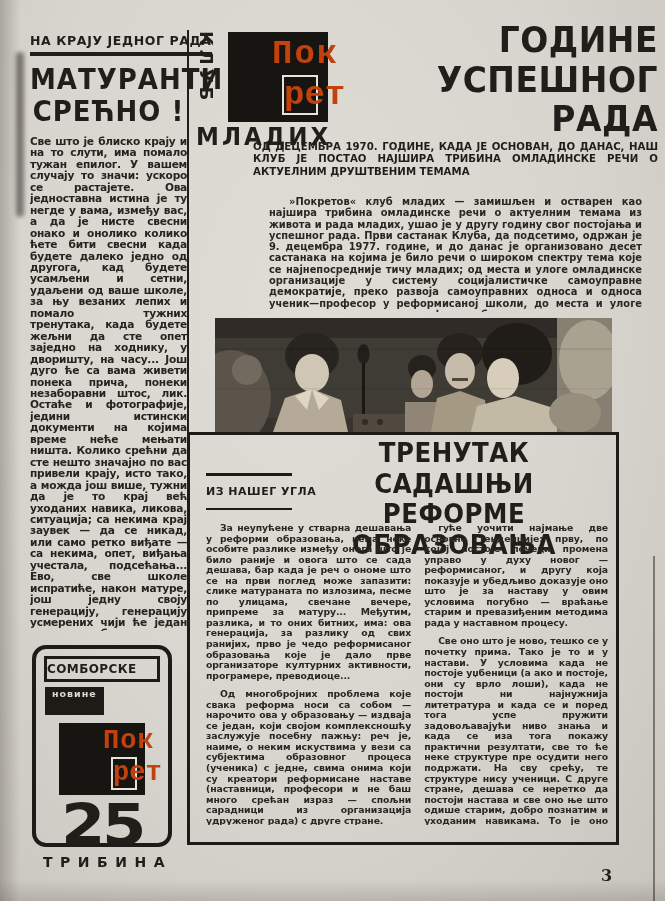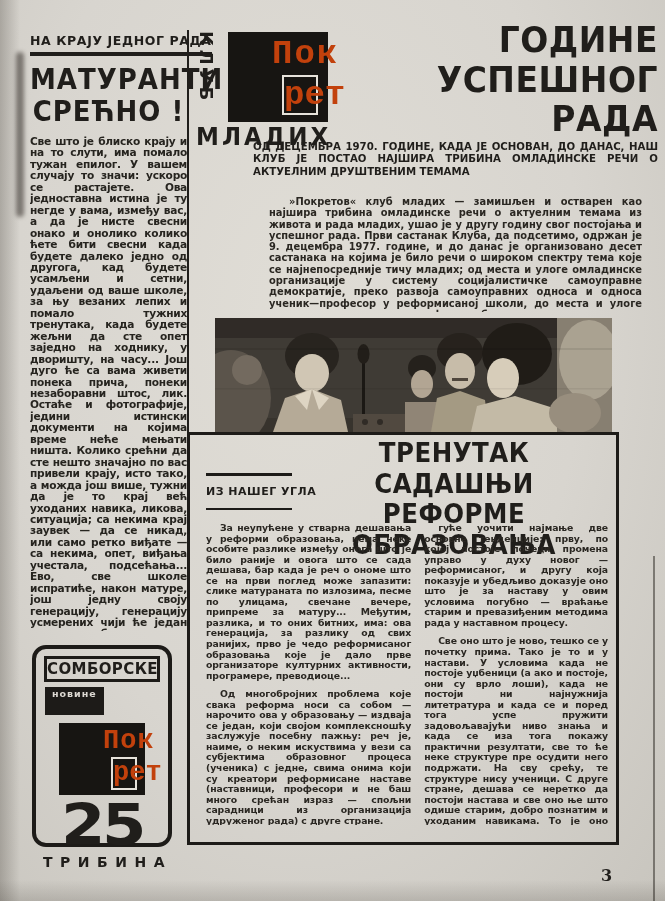--- a/index.html
+++ b/index.html
@@ -19,21 +19,21 @@
   .right-page-edge{left:653px;top:556px;width:2px;height:345px;background:rgba(40,36,30,.5);}
 
   
   .la{left:30px;top:30px;width:157px;}
   .la-kicker{display:inline-block;font-size:12.5px;font-weight:bold;letter-spacing:.6px;padding-bottom:4px;border-bottom:4px solid #201e1b;white-space:nowrap;}
   .la-title{margin-top:9px;text-align:center;font-size:26px;line-height:30px;font-weight:bold;letter-spacing:1px;transform:scaleY(1.08);}
   .la-body{margin-top:11px;font-size:10.6px;line-height:11.45px;font-weight:bold;text-align:justify;letter-spacing:-.25px;height:495px;overflow:hidden;color:#26241f;}
 
   
   .mh-box{left:32px;top:645px;width:140px;height:202px;border:4px solid #1d1b18;border-radius:14px;box-sizing:border-box;}
-  .mh-name{margin:7px auto 0;width:116px;border:3px solid #1d1b18;text-align:left;font-size:15px;line-height:20px;font-weight:bold;letter-spacing:.4px;box-sizing:border-box;}
+  .mh-name{margin:7px auto 0;width:116px;border:3px solid #1d1b18;text-align:left;font-size:12px;line-height:20px;font-weight:bold;letter-spacing:.4px;box-sizing:border-box;}
   .mh-sub{display:inline-block;margin:1px 0 0 9px;background:#1d1b18;color:#ddd9d2;font-size:9.5px;font-weight:bold;padding:1px 7px 16px;letter-spacing:1px;}
   .logo{background:#171512;color:#c2410c;font-family:Liberation Mono, monospace;font-weight:bold;text-align:center;padding-left:44px;}
   .mh-logo{margin:8px auto 0;width:86px;height:72px;padding-top:3px;box-sizing:border-box;}
   .mh-logo .l1{font-size:27px;line-height:30px;letter-spacing:1px;}
   .mh-logo .l2{font-size:27px;line-height:29px;border:2px solid #e6e2da;margin:1px 8px 0;}
   .mh-25{text-align:center;font-size:57px;line-height:54px;font-weight:bold;letter-spacing:-3px;margin-top:3px;transform:scaleX(1.12);}
   .mh-godina{text-align:center;font-size:14px;font-weight:bold;letter-spacing:7.5px;margin-top:2px;text-indent:7px;}
 
   
   .col-rule{left:187px;top:30px;width:2px;height:404px;}

